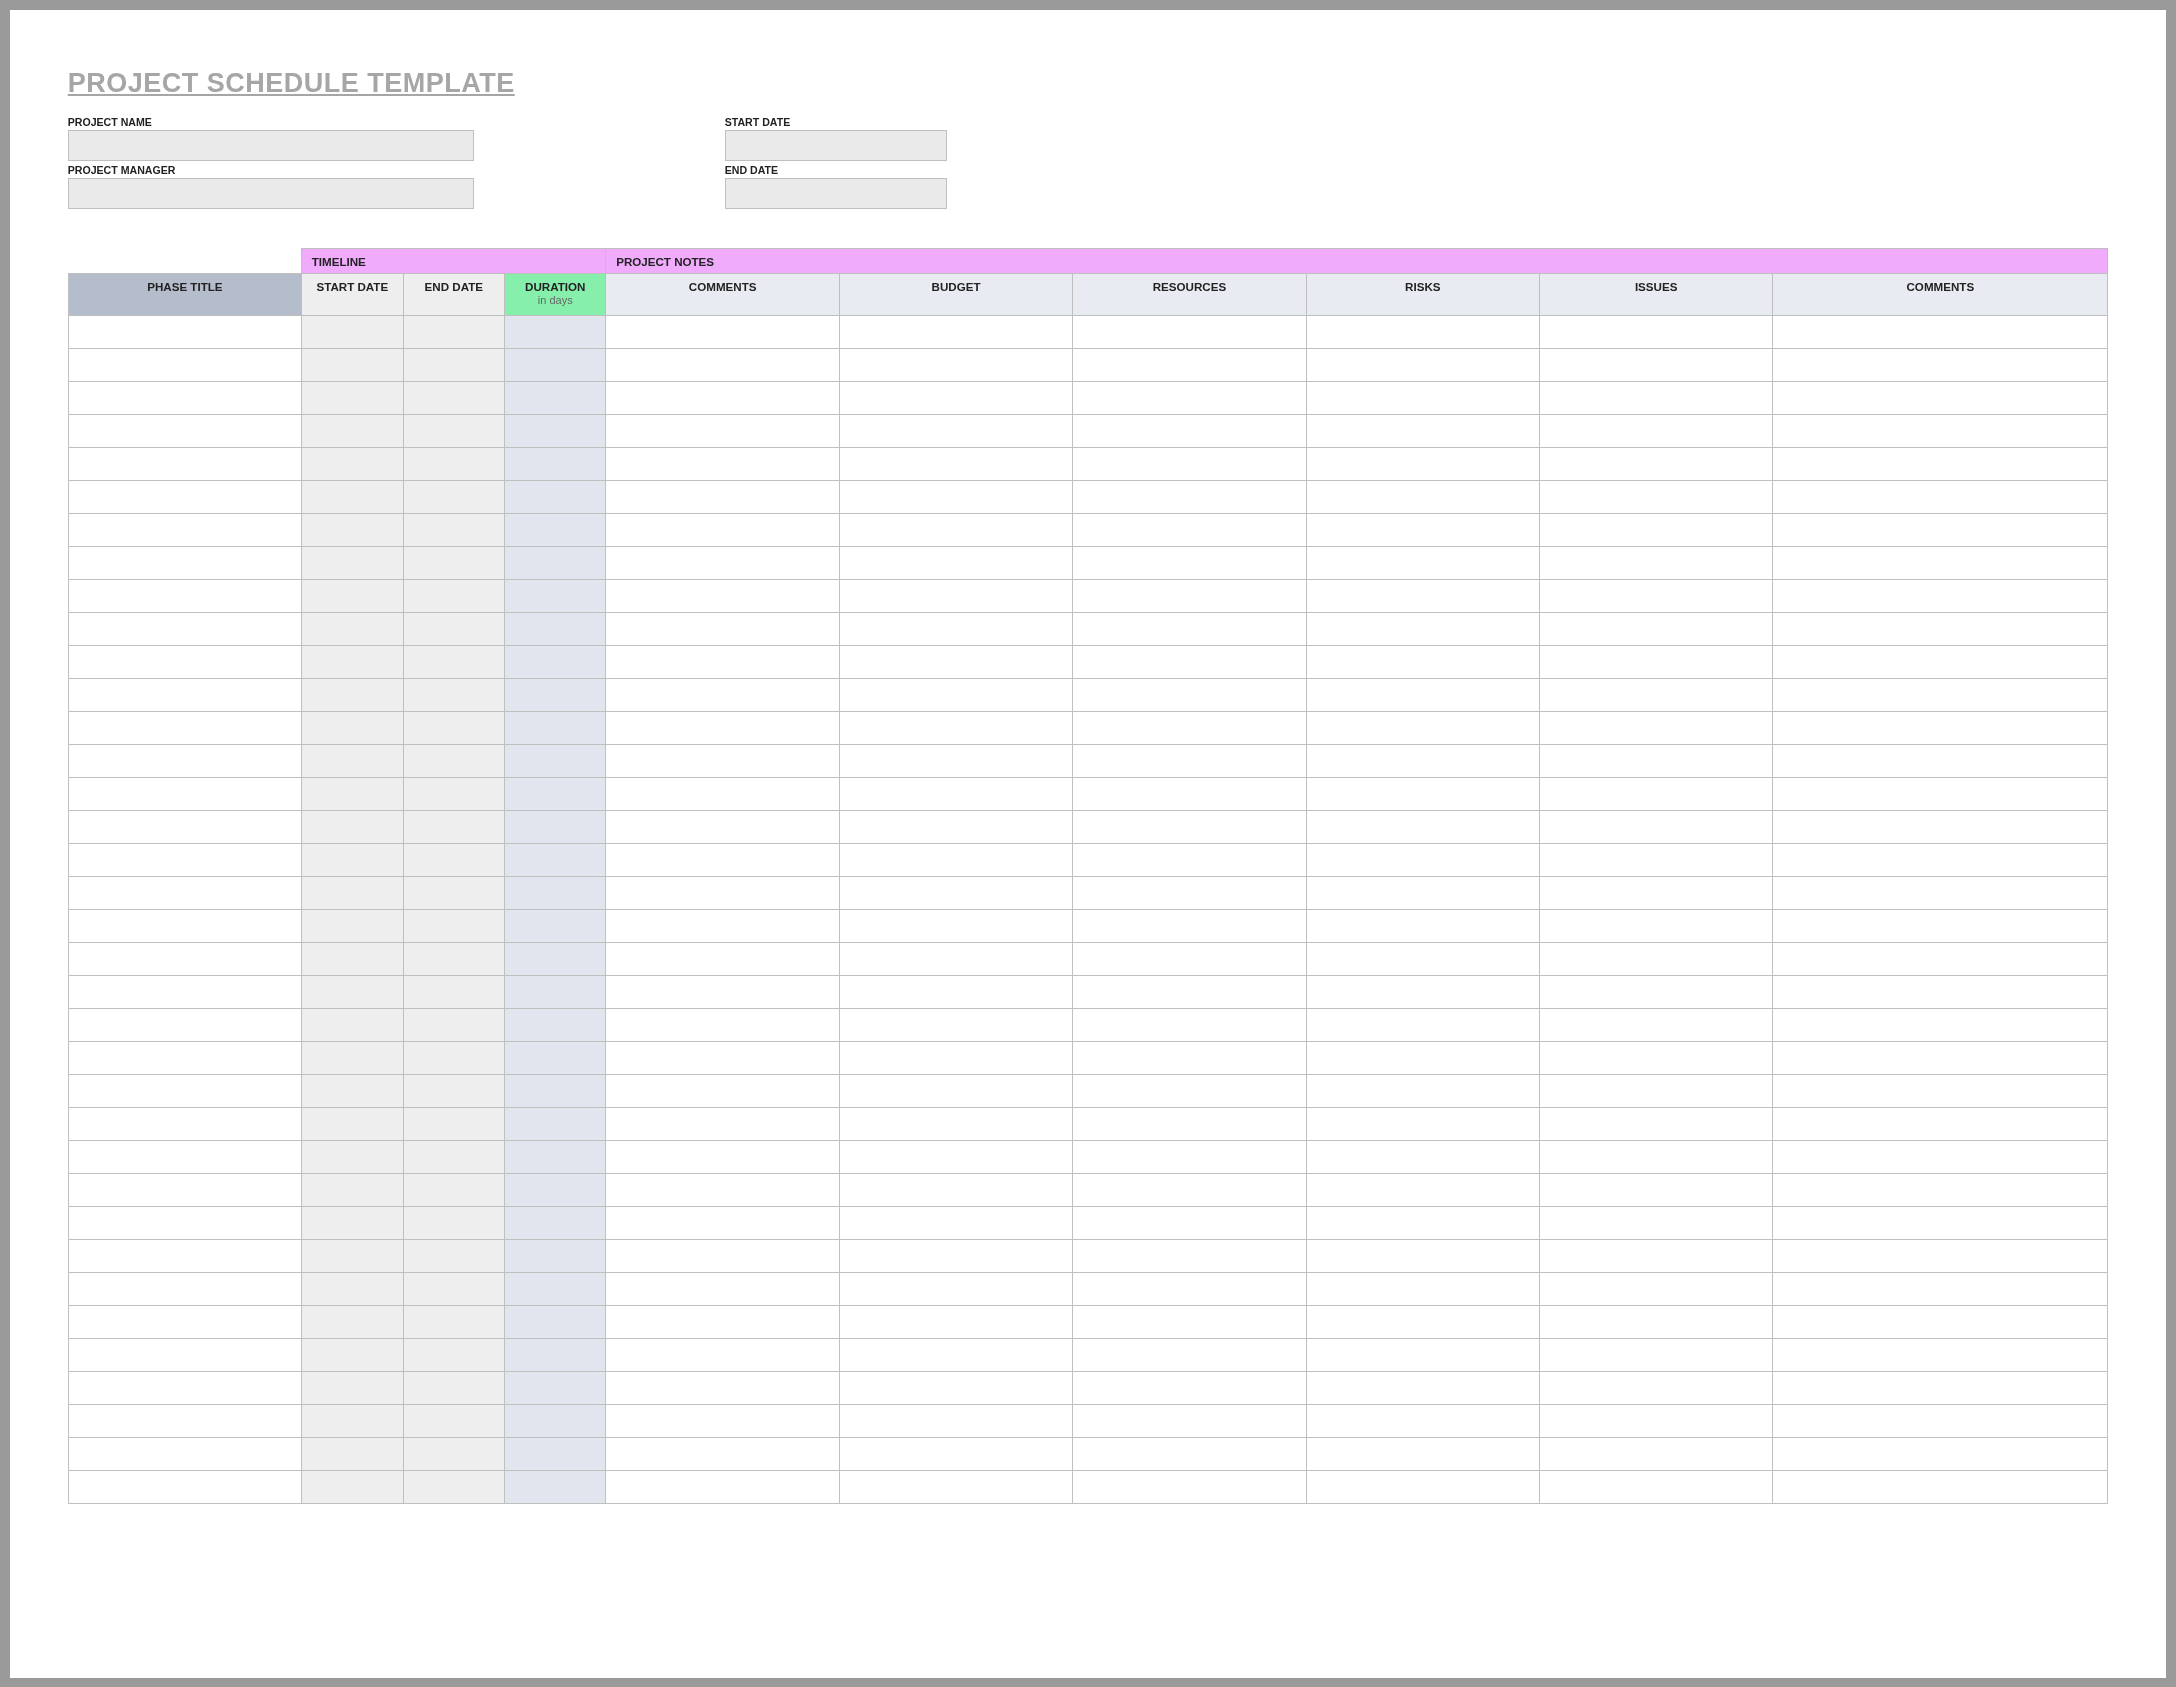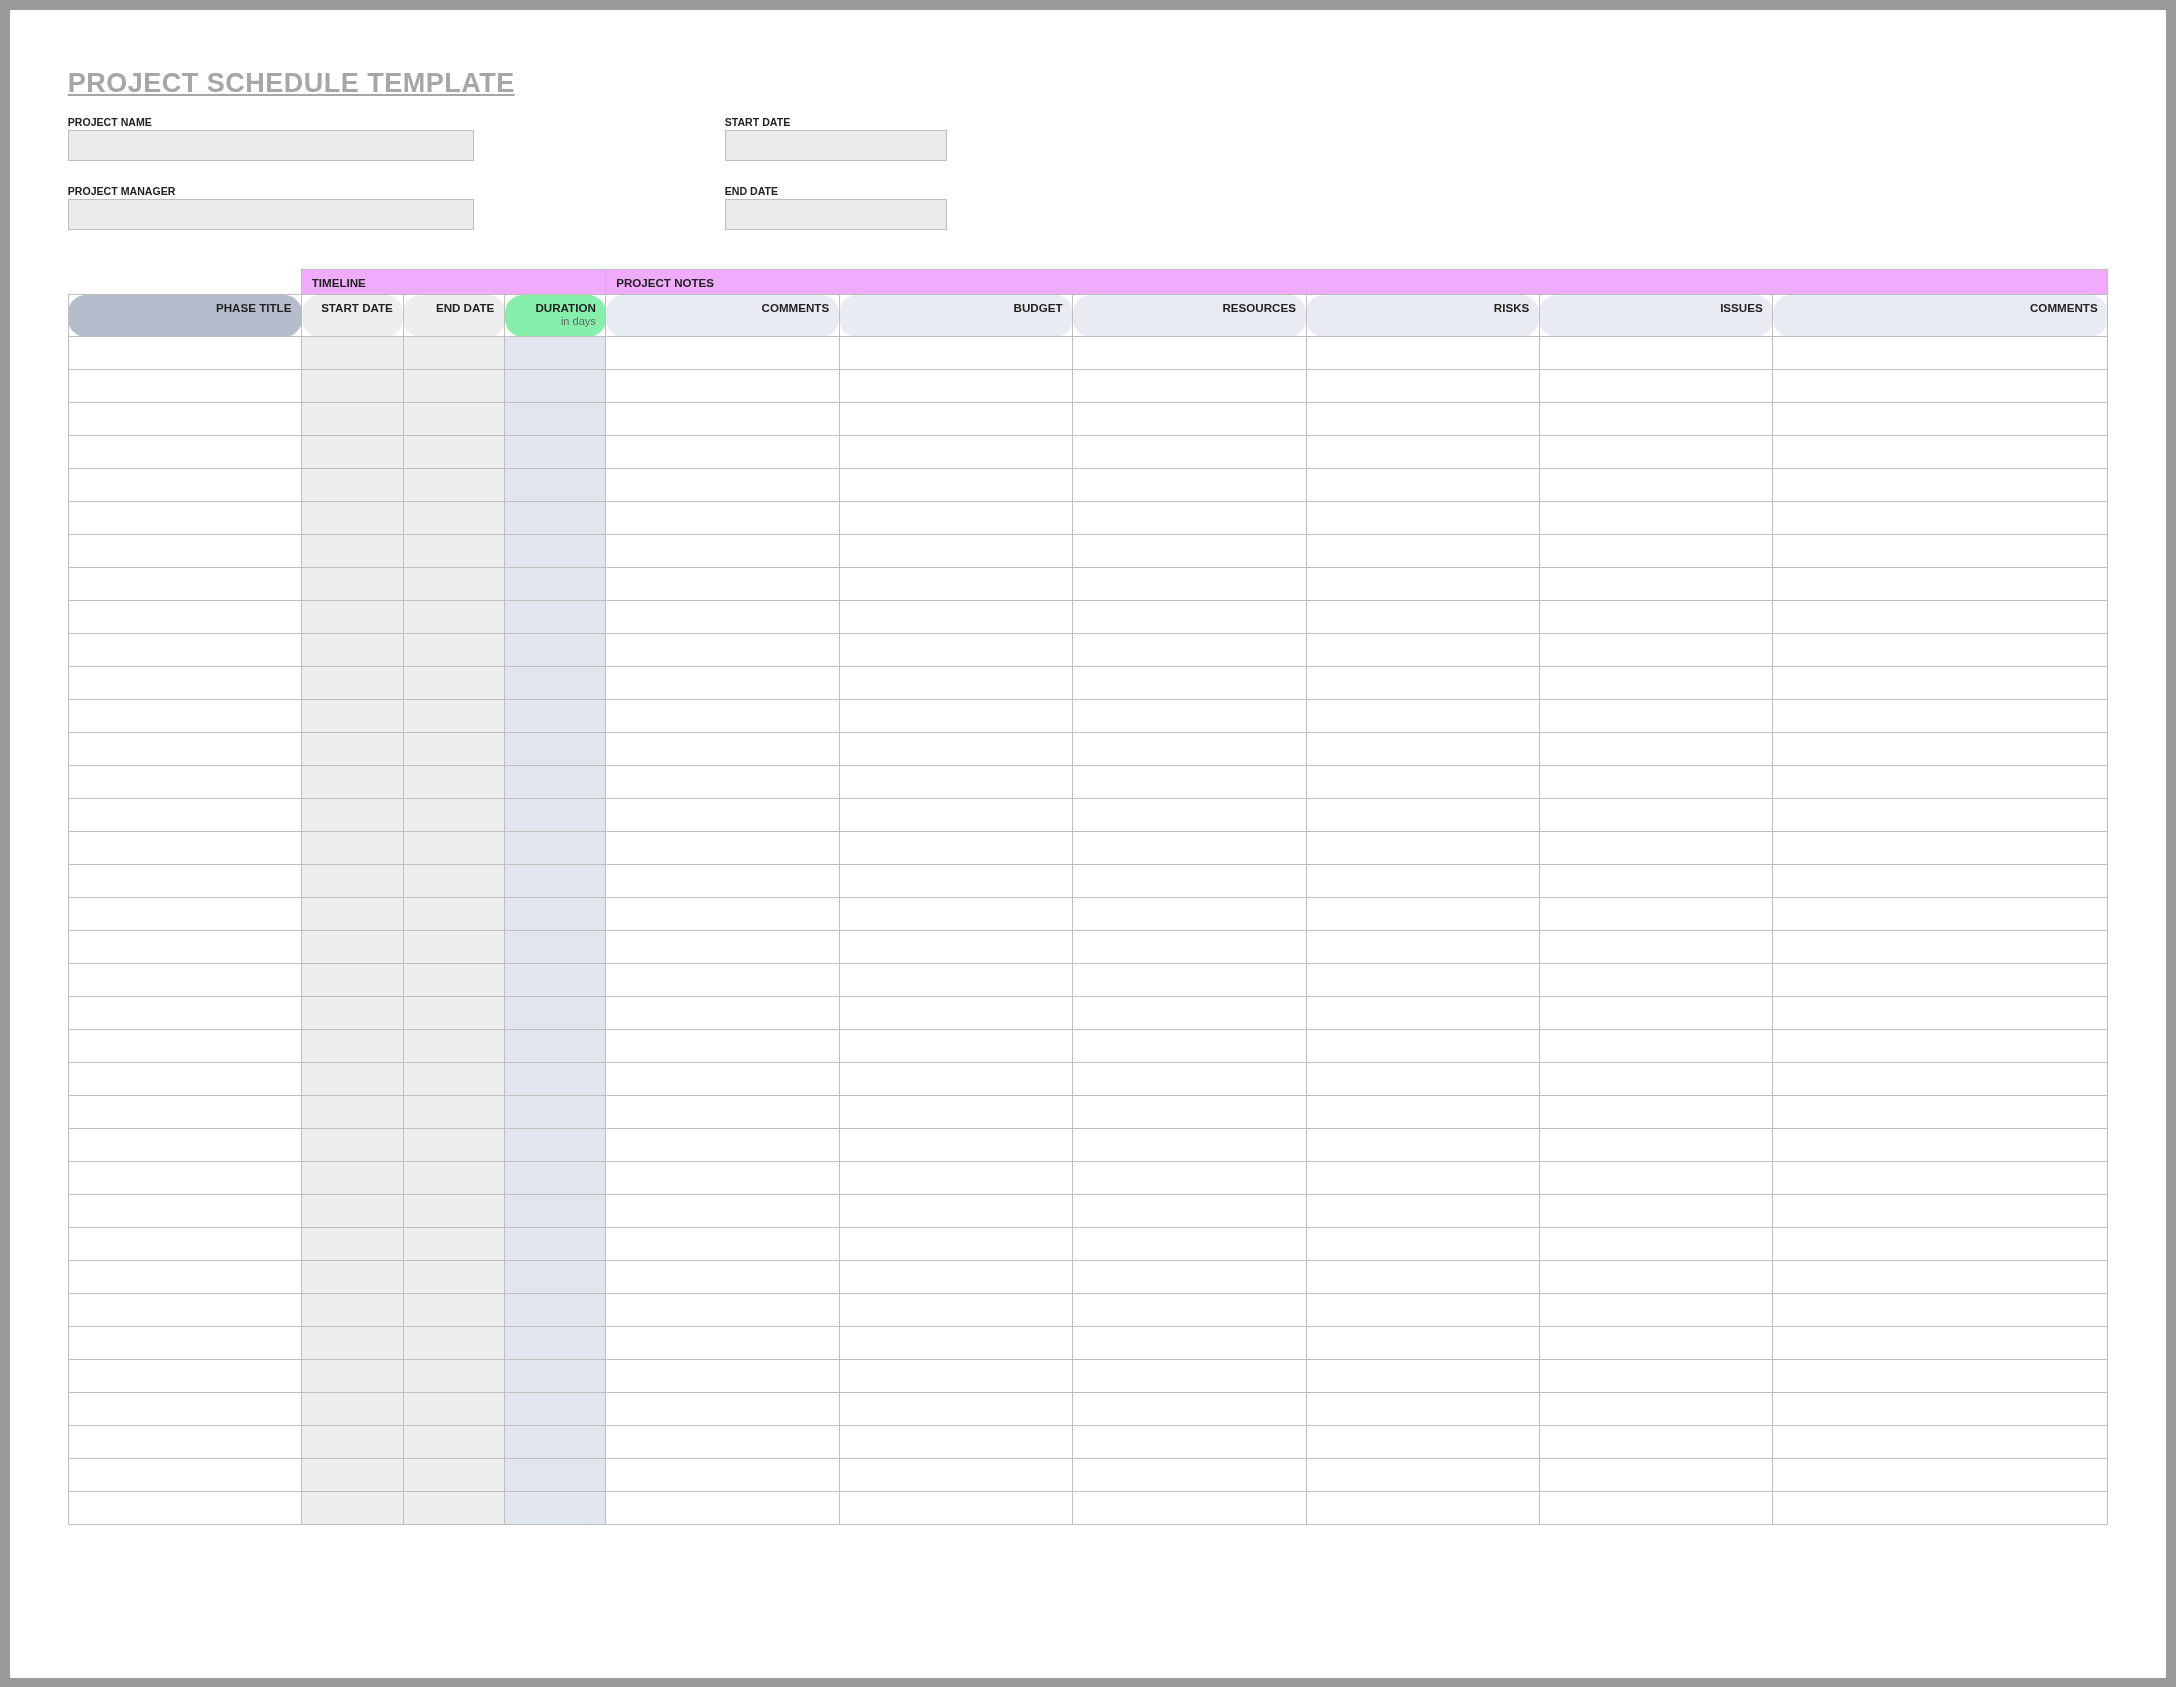--- a/index.html
+++ b/index.html
@@ -23,21 +23,21 @@
     color: #a6a6a6;
     letter-spacing: 0.5px;
     margin-bottom: 17.4px;
     text-decoration: underline;
   }
   .meta-block {
     display: flex;
     gap: 251px;
     margin-bottom: 39px;
   }
-  .meta-col { display: flex; flex-direction: column; gap: 24px; }
+  .meta-col { display: flex; flex-direction: column; gap: 3px; }
   .meta-field .lbl {
     font-size: 10.6px;
     font-weight: 700;
     color: #222;
     margin-bottom: 1.9px;
     display: block;
   }
   .meta-input {
     background: #eaeaea;
     border: 1px solid #bfbfbf;
@@ -65,25 +65,24 @@
     padding: 5.8px 9.7px;
     text-align: left;
     height: 25px;
   }
   .band.blank { background: #fff; border-left: none; border-top: none; }
   
   th.sub {
     background: #e8ecf2;
     font-weight: 700;
     padding: 5.8px 9.7px;
-    text-align: right;
+    text-align: center;
     height: 42px;
     vertical-align: middle;
     line-height: 1.2;
-    border-radius: 18px;
   }
   th.sub.phase {
     background: #b5bccb;
     color: #222;
   }
   th.sub.start, th.sub.end { background: #eeeeee; }
   th.sub.duration { background: #86efac; }
   th.sub .sublabel {
     display: block;
     font-weight: 400;

